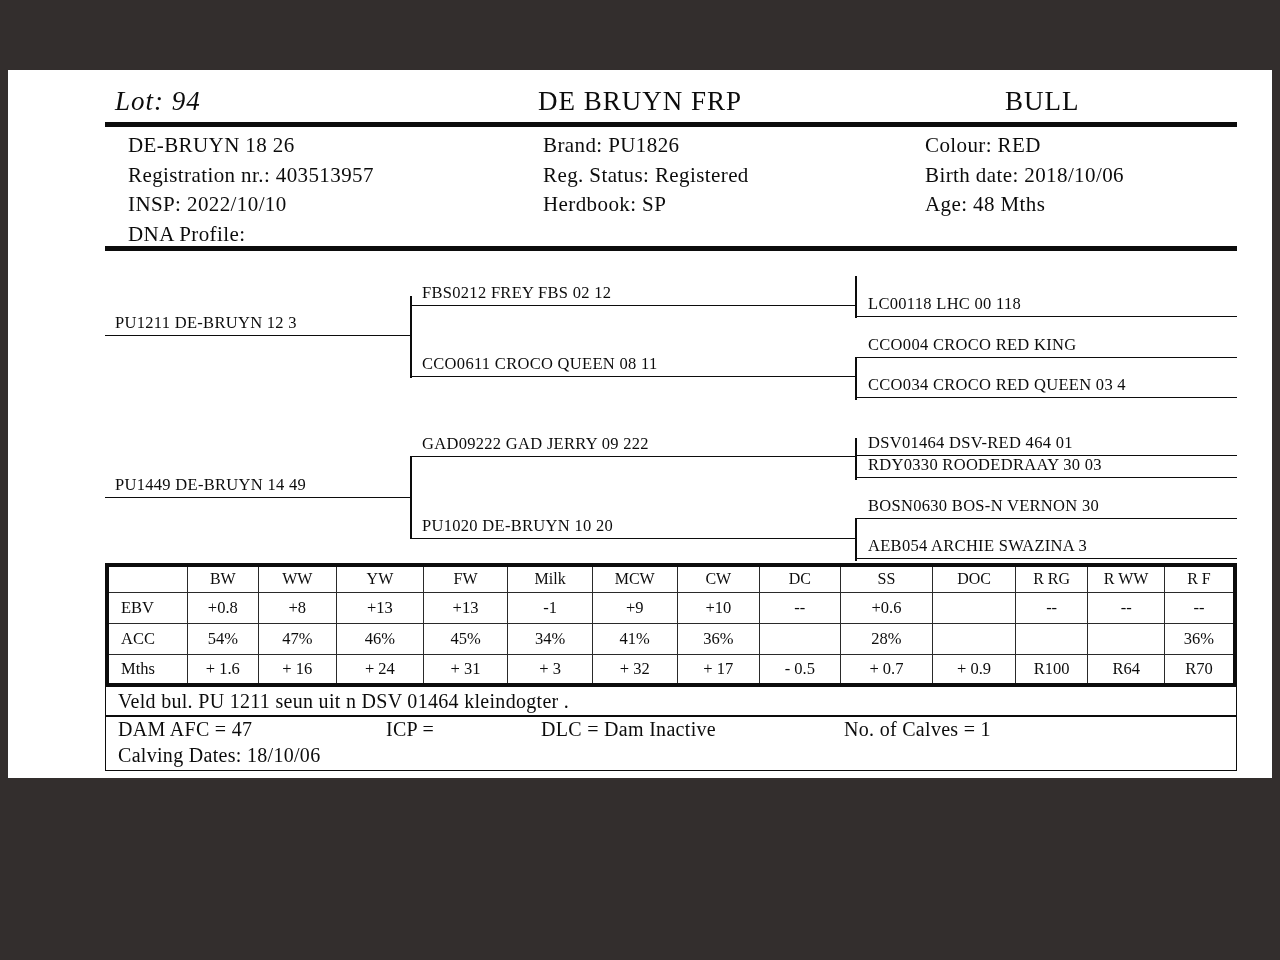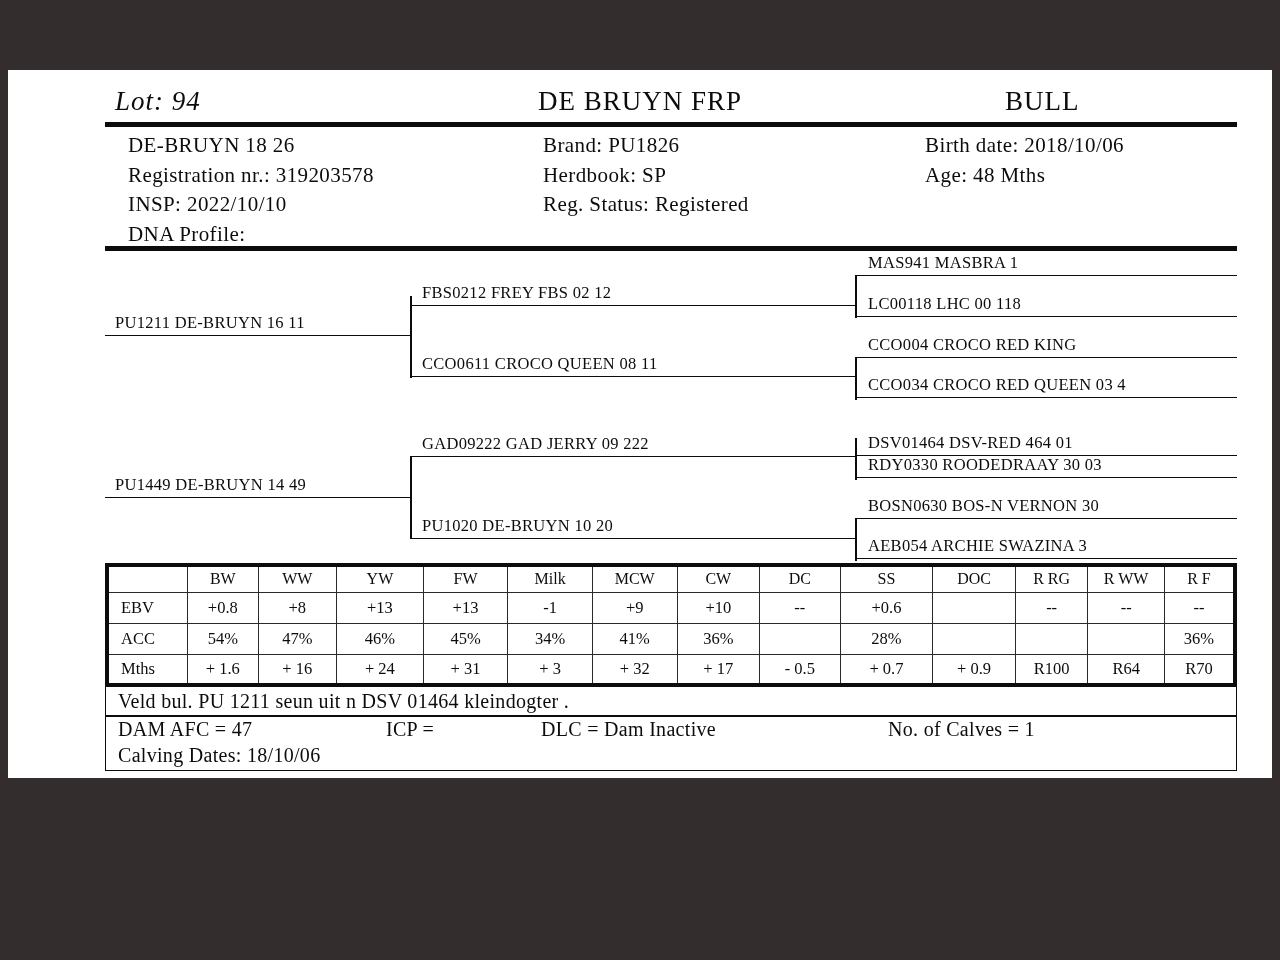--- a/index.html
+++ b/index.html
@@ -66,59 +66,59 @@
   .note-box {
     border: 1.5px solid #0c0c0c; border-top: none;
     font-size: 20px; letter-spacing: 0.3px;
   }
   .veld { height: 29px; line-height: 29px; padding-left: 12px; white-space: nowrap; }
   .dam  { position: relative; height: 55px; border-top: 1.5px solid #0c0c0c; }
   .dam span { position: absolute; white-space: nowrap; }
   .dam .s1 { left: 12px;  top: 1px; }
   .dam .s2 { left: 280px; top: 1px; }
   .dam .s3 { left: 435px; top: 1px; }
-  .dam .s4 { left: 782px; top: 1px; }
+  .dam .s4 { left: 738px; top: 1px; }
   .dam .s5 { left: 12px;  top: 27px; }
 </style>
 </head>
 <body>
 
 <div class="sheet">
 
   <div class="hdr-lot">Lot:  94</div>
   <div class="hdr-title">DE BRUYN FRP</div>
   <div class="hdr-sex">BULL</div>
   <div class="rule-double"></div>
 
   <div class="info-col col1">
     <div>DE-BRUYN 18 26</div>
-    <div>Registration nr.: 319203578</div>
+    <div>Registration nr.: 403513957</div>
     <div>INSP: 2022/10/10</div>
     <div>DNA Profile:</div>
   </div>
   <div class="info-col col2">
     <div>Brand:  PU1826</div>
+    <div>Reg. Status: Registered</div>
     <div>Herdbook: SP</div>
-    <div>Reg. Status: Registered</div>
   </div>
   <div class="info-col col3">
+    <div>Colour:  RED</div>
     <div>Birth date:  2018/10/06</div>
     <div>Age: 48 Mths</div>
   </div>
   <div class="rule-thick"></div>
 
-  <div class="ped g1" style="top:241px">PU1211 DE-BRUYN 16 11</div>
+  <div class="ped g1" style="top:241px">PU1211 DE-BRUYN 12 3</div>
   <div class="ped g1" style="top:403px">PU1449 DE-BRUYN 14 49</div>
 
   <div class="ped g2" style="top:211px">FBS0212 FREY FBS 02 12</div>
   <div class="ped g2" style="top:282px">CCO0611 CROCO QUEEN 08 11</div>
   <div class="ped g2" style="top:362px">GAD09222 GAD JERRY 09 222</div>
   <div class="ped g2" style="top:444px">PU1020 DE-BRUYN 10 20</div>
 
-  <div class="ped g3" style="top:181px">MAS941 MASBRA 1</div>
   <div class="ped g3" style="top:222px">LC00118 LHC 00 118</div>
   <div class="ped g3" style="top:263px">CCO004 CROCO RED KING</div>
   <div class="ped g3" style="top:303px">CCO034 CROCO RED QUEEN 03 4</div>
   <div class="ped g3" style="top:361px">DSV01464 DSV-RED 464 01</div>
   <div class="ped g3" style="top:383px">RDY0330 ROODEDRAAY 30 03</div>
   <div class="ped g3" style="top:424px">BOSN0630 BOS-N VERNON 30</div>
   <div class="ped g3" style="top:464px">AEB054 ARCHIE SWAZINA 3</div>
 
   <div class="vline" style="left:402px; top:226px; height:82px"></div>
   <div class="vline" style="left:402px; top:387px; height:82px"></div>

